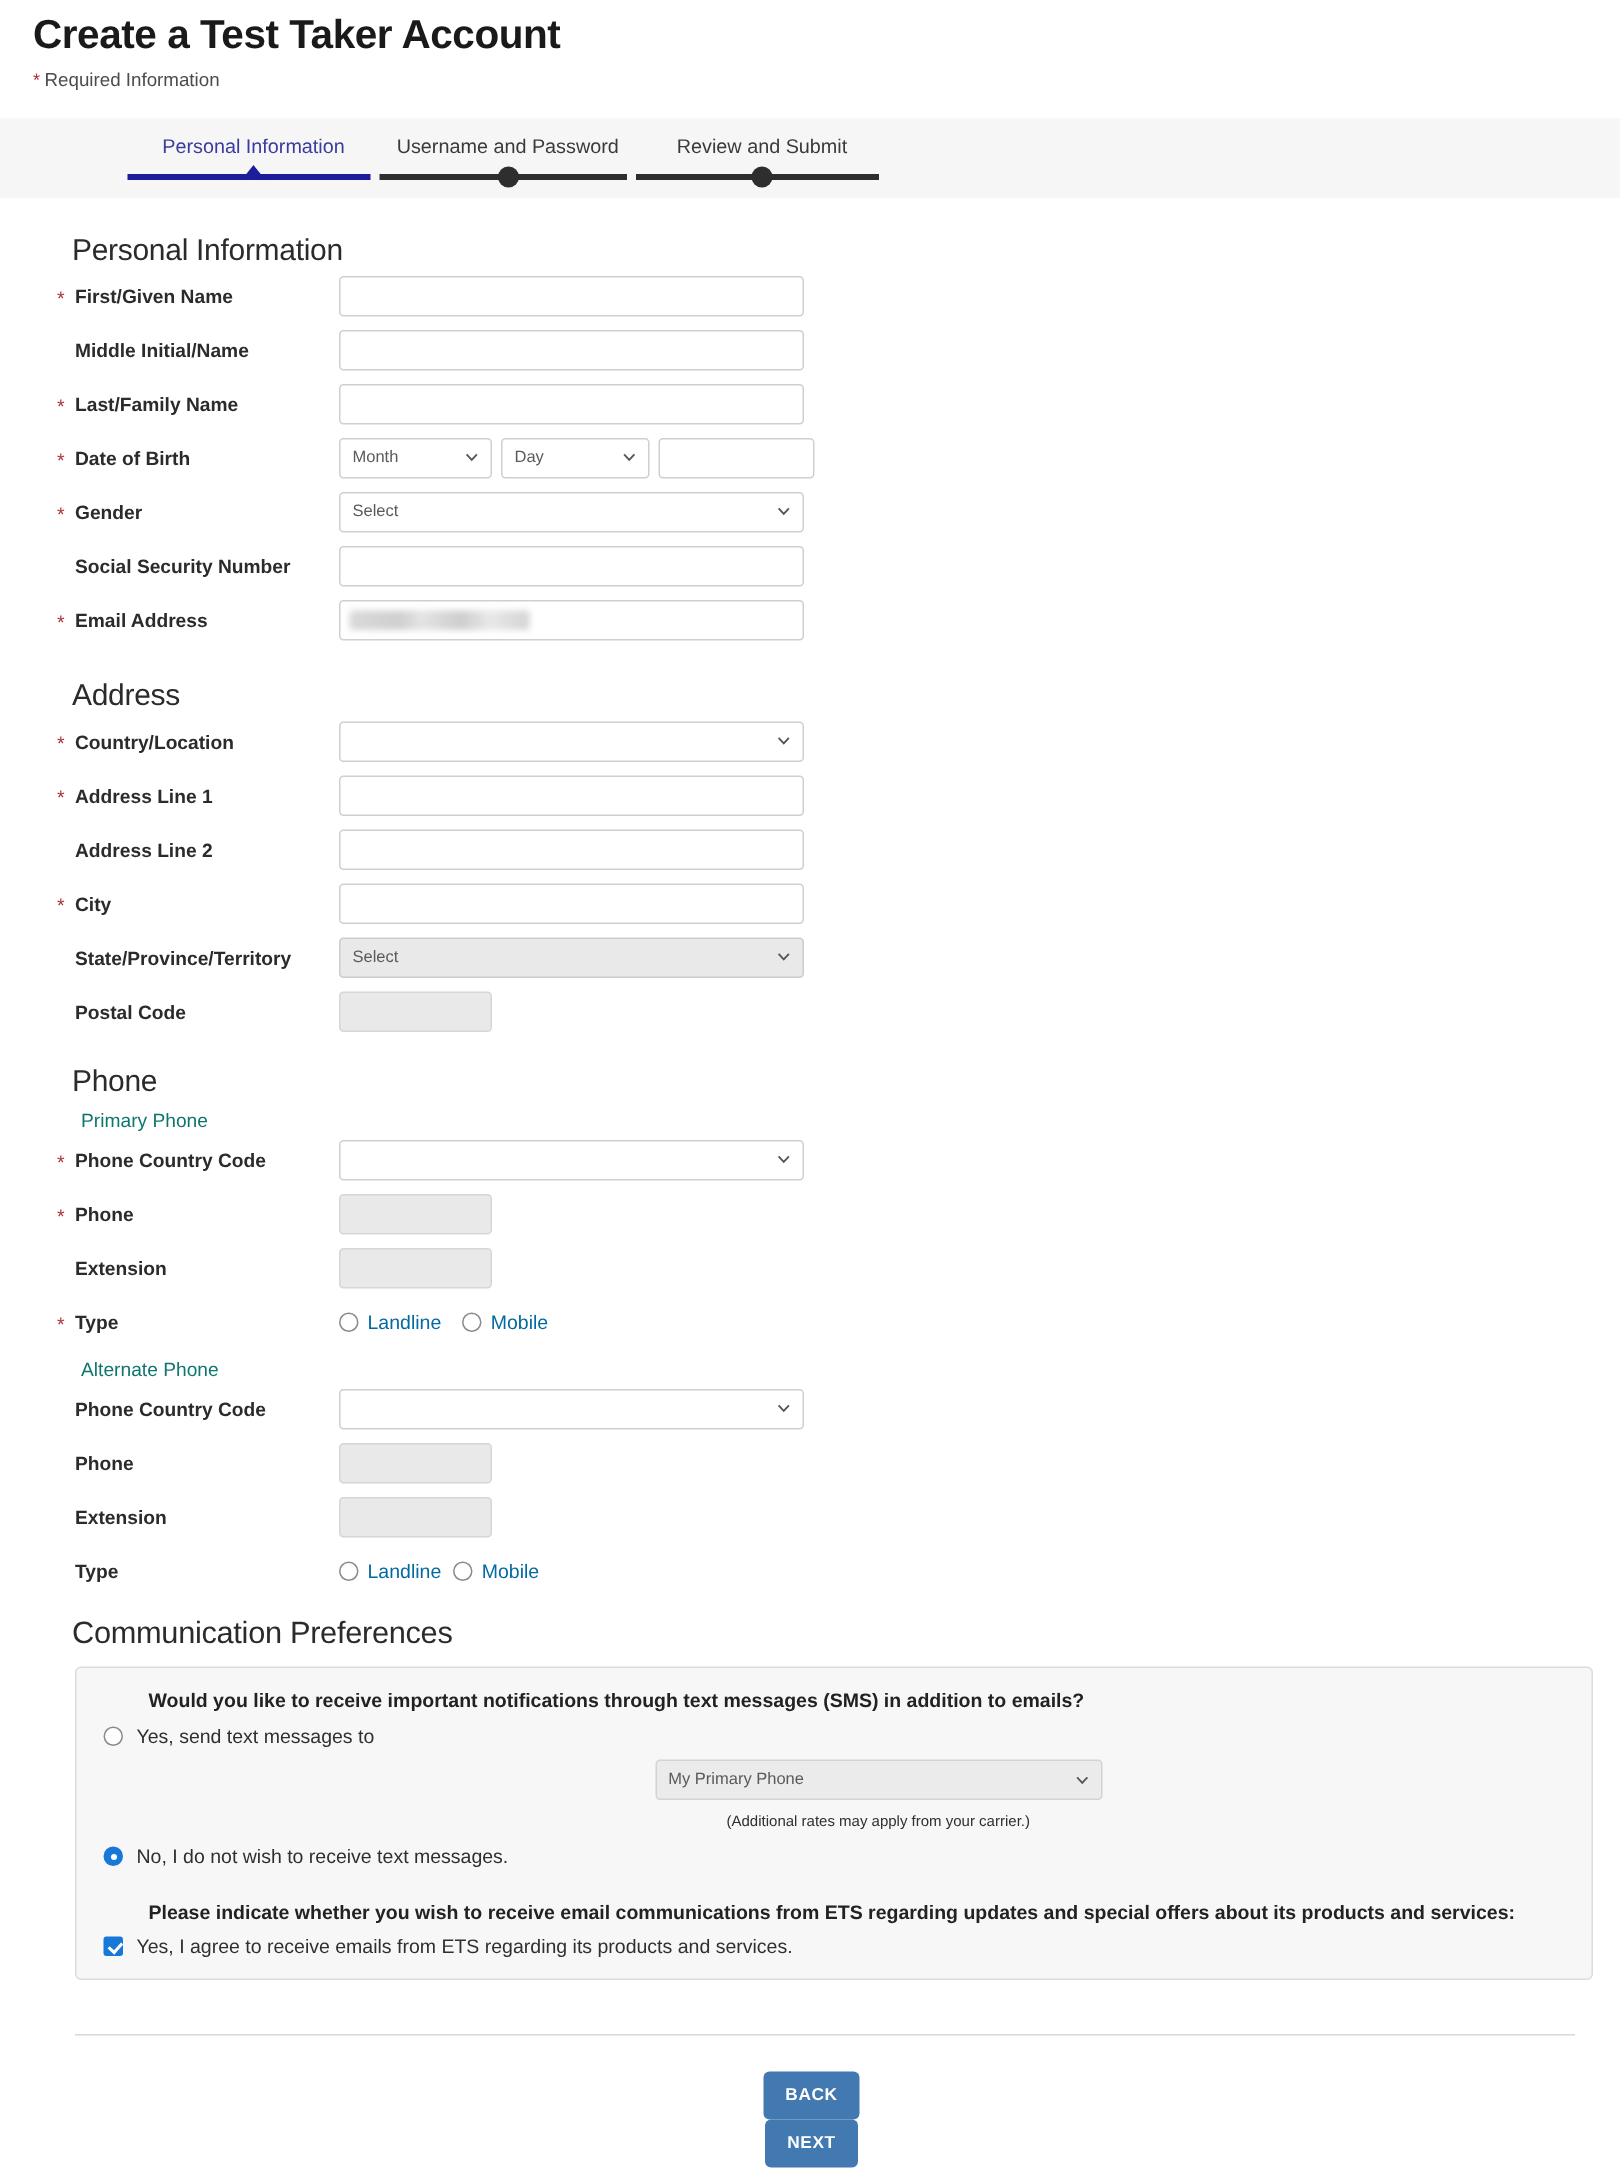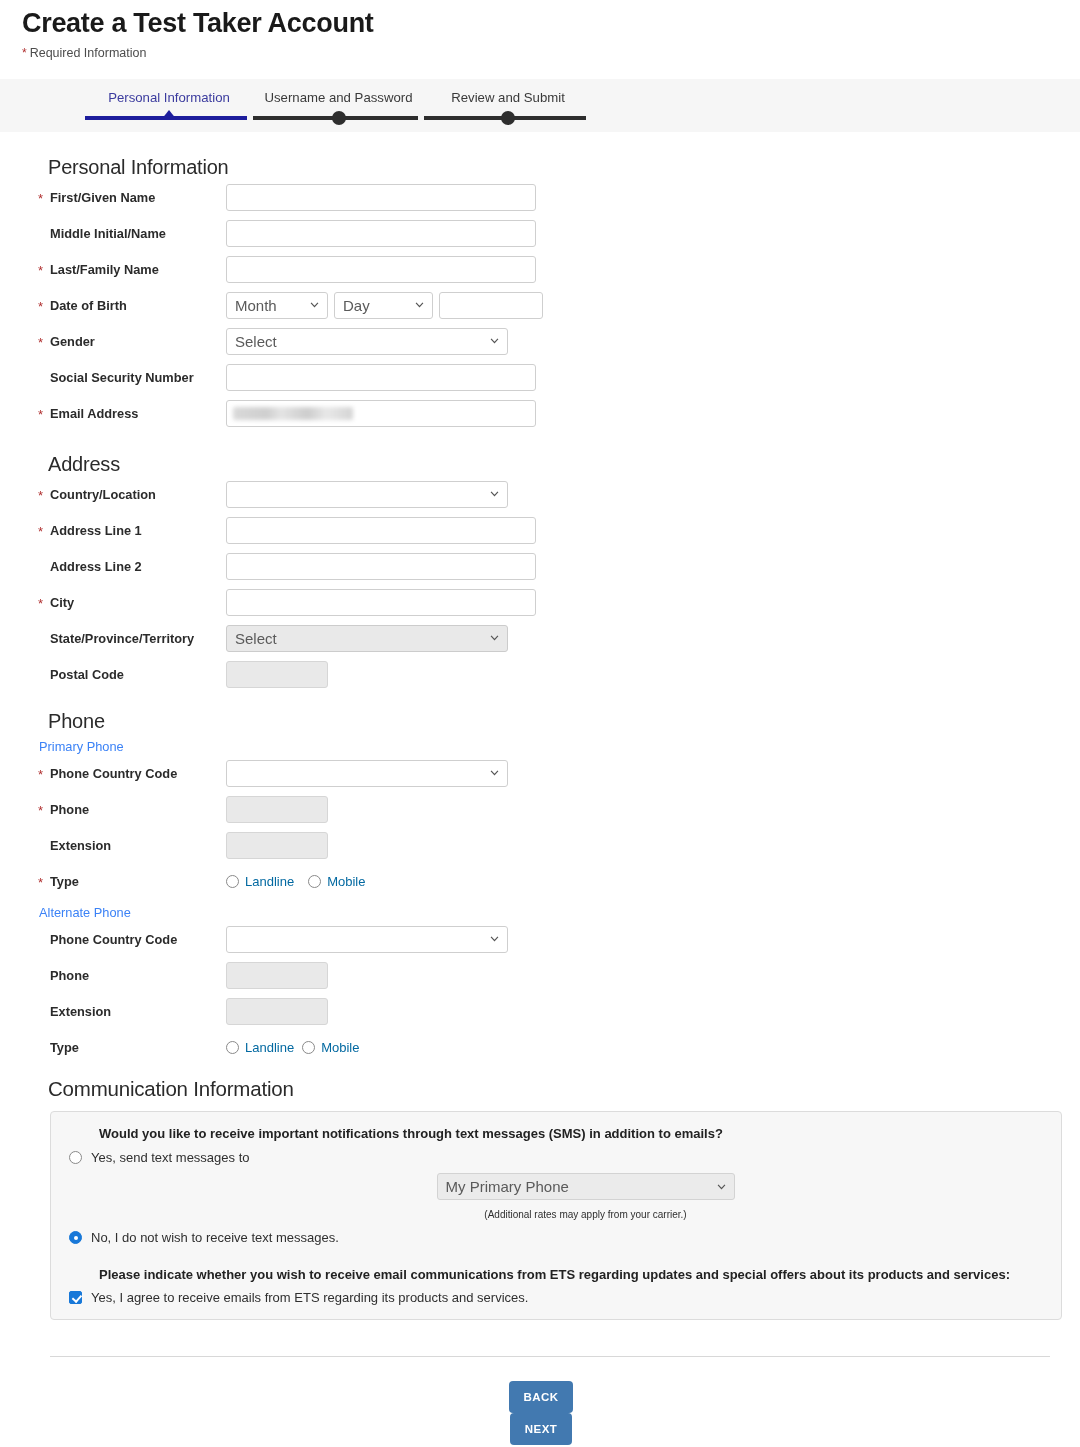--- a/index.html
+++ b/index.html
@@ -125,22 +125,22 @@
     position: absolute;
     left: 0;
     top: 1px;
     color: #b03030;
     font-size: 13px;
     font-weight: normal;
   }
   .sub-lbl {
     font-size: 12.8px;
     font-weight: normal;
-    color: #3b82f6;
-    padding-left: 39px;
+    color: #0f766e;
+    padding-left: 54px;
     padding-top: 6px;
     padding-bottom: 1px;
   }
 
   .ctl { flex: 1 1 auto; }
 
   input.txt, .sel {
     height: 27px;
     border: 1px solid #cfcfcf;
     border-radius: 3px;
@@ -149,28 +149,28 @@
     font-size: 13px;
     color: #4a4a4a;
     padding: 0 8px;
     outline: none;
   }
   input.txt { width: 310px; }
   input.txt.small { width: 102px; background: #e9e9e9; border-color: #d6d6d6; }
   input.txt.year { width: 104px; }
 
   .sel {
-    width: 282px;
+    width: 310px;
     display: inline-flex;
     align-items: center;
     position: relative;
     padding-right: 26px;
     line-height: 25px;
   }
-  .sel .sel-text { font-size: 15px; color: #5a5a5a; }
+  .sel .sel-text { font-size: 11px; color: #5a5a5a; }
   .sel .chev {
     position: absolute;
     right: 8px;
     top: 50%;
     margin-top: -3px;
     width: 9px; height: 6px;
   }
   .sel.gray { background: #e9e9e9; border-color: #cccccc; }
   .sel.w-month { width: 102px; }
   .sel.w-day { width: 99px; }
@@ -556,21 +556,21 @@
         <span class="rdo"></span>
         <span>Landline</span>
       </label>
       <label class="radio-item">
         <span class="rdo"></span>
         <span>Mobile</span>
       </label>
     </div>
   </div>
 
-  <div class="section-head sec-comm">Communication Information</div>
+  <div class="section-head sec-comm">Communication Preferences</div>
 
   <div class="comm-box">
     <div class="comm-q">Would you like to receive important notifications through text messages (SMS) in addition to emails?</div>
 
     <div class="comm-opt">
       <span class="rdo"></span>
       <span class="txtlab">Yes, send text messages to</span>
     </div>
 
     <div class="comm-sub">

